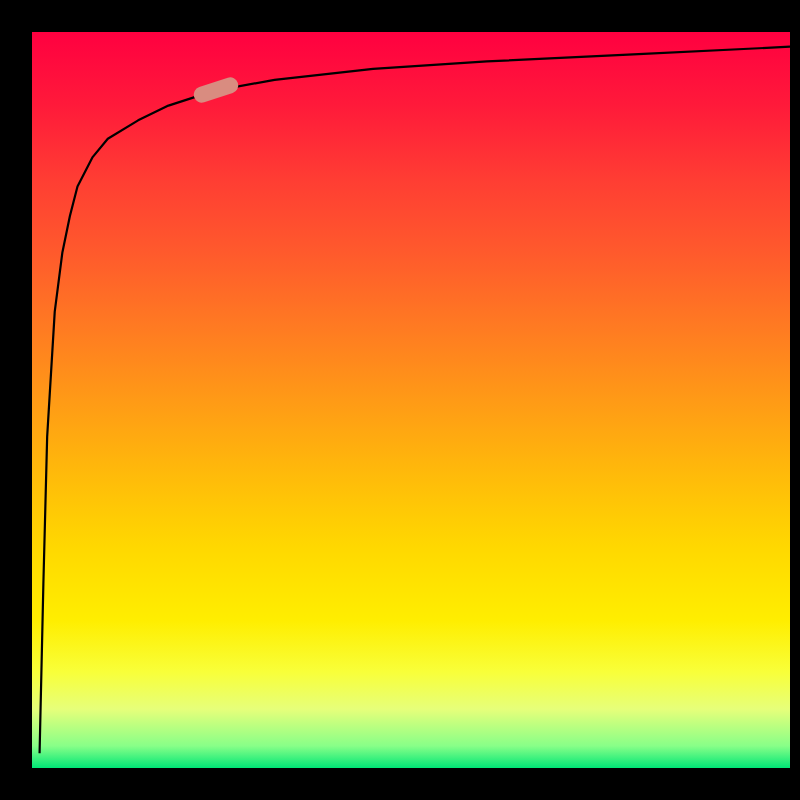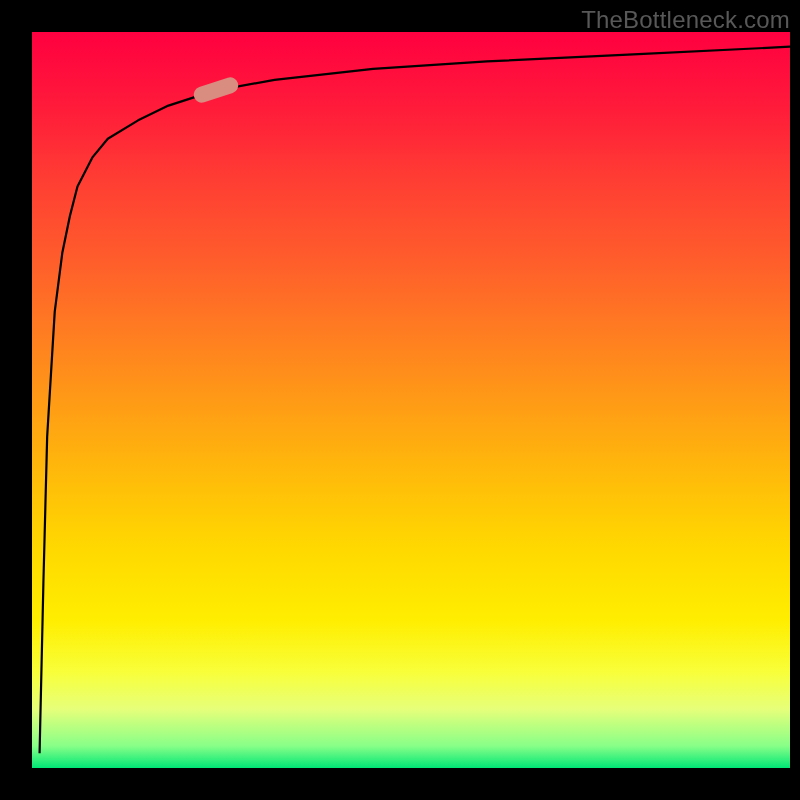--- a/index.html
+++ b/index.html
@@ -91,15 +91,14 @@
                L 454.80 29.44
                L 606.40 22.08
                L 758.00 14.72"></path>
 
       <g>
         <rect class="marker" x="161" y="50" width="46" height="16" rx="8" ry="8" transform="rotate(-18 184 58)"></rect>
       </g>
     </svg>
   </div>
 
-  <div class="attribution">TheBottleneck.com</div>
 
 </div>
 
 </body></html>

